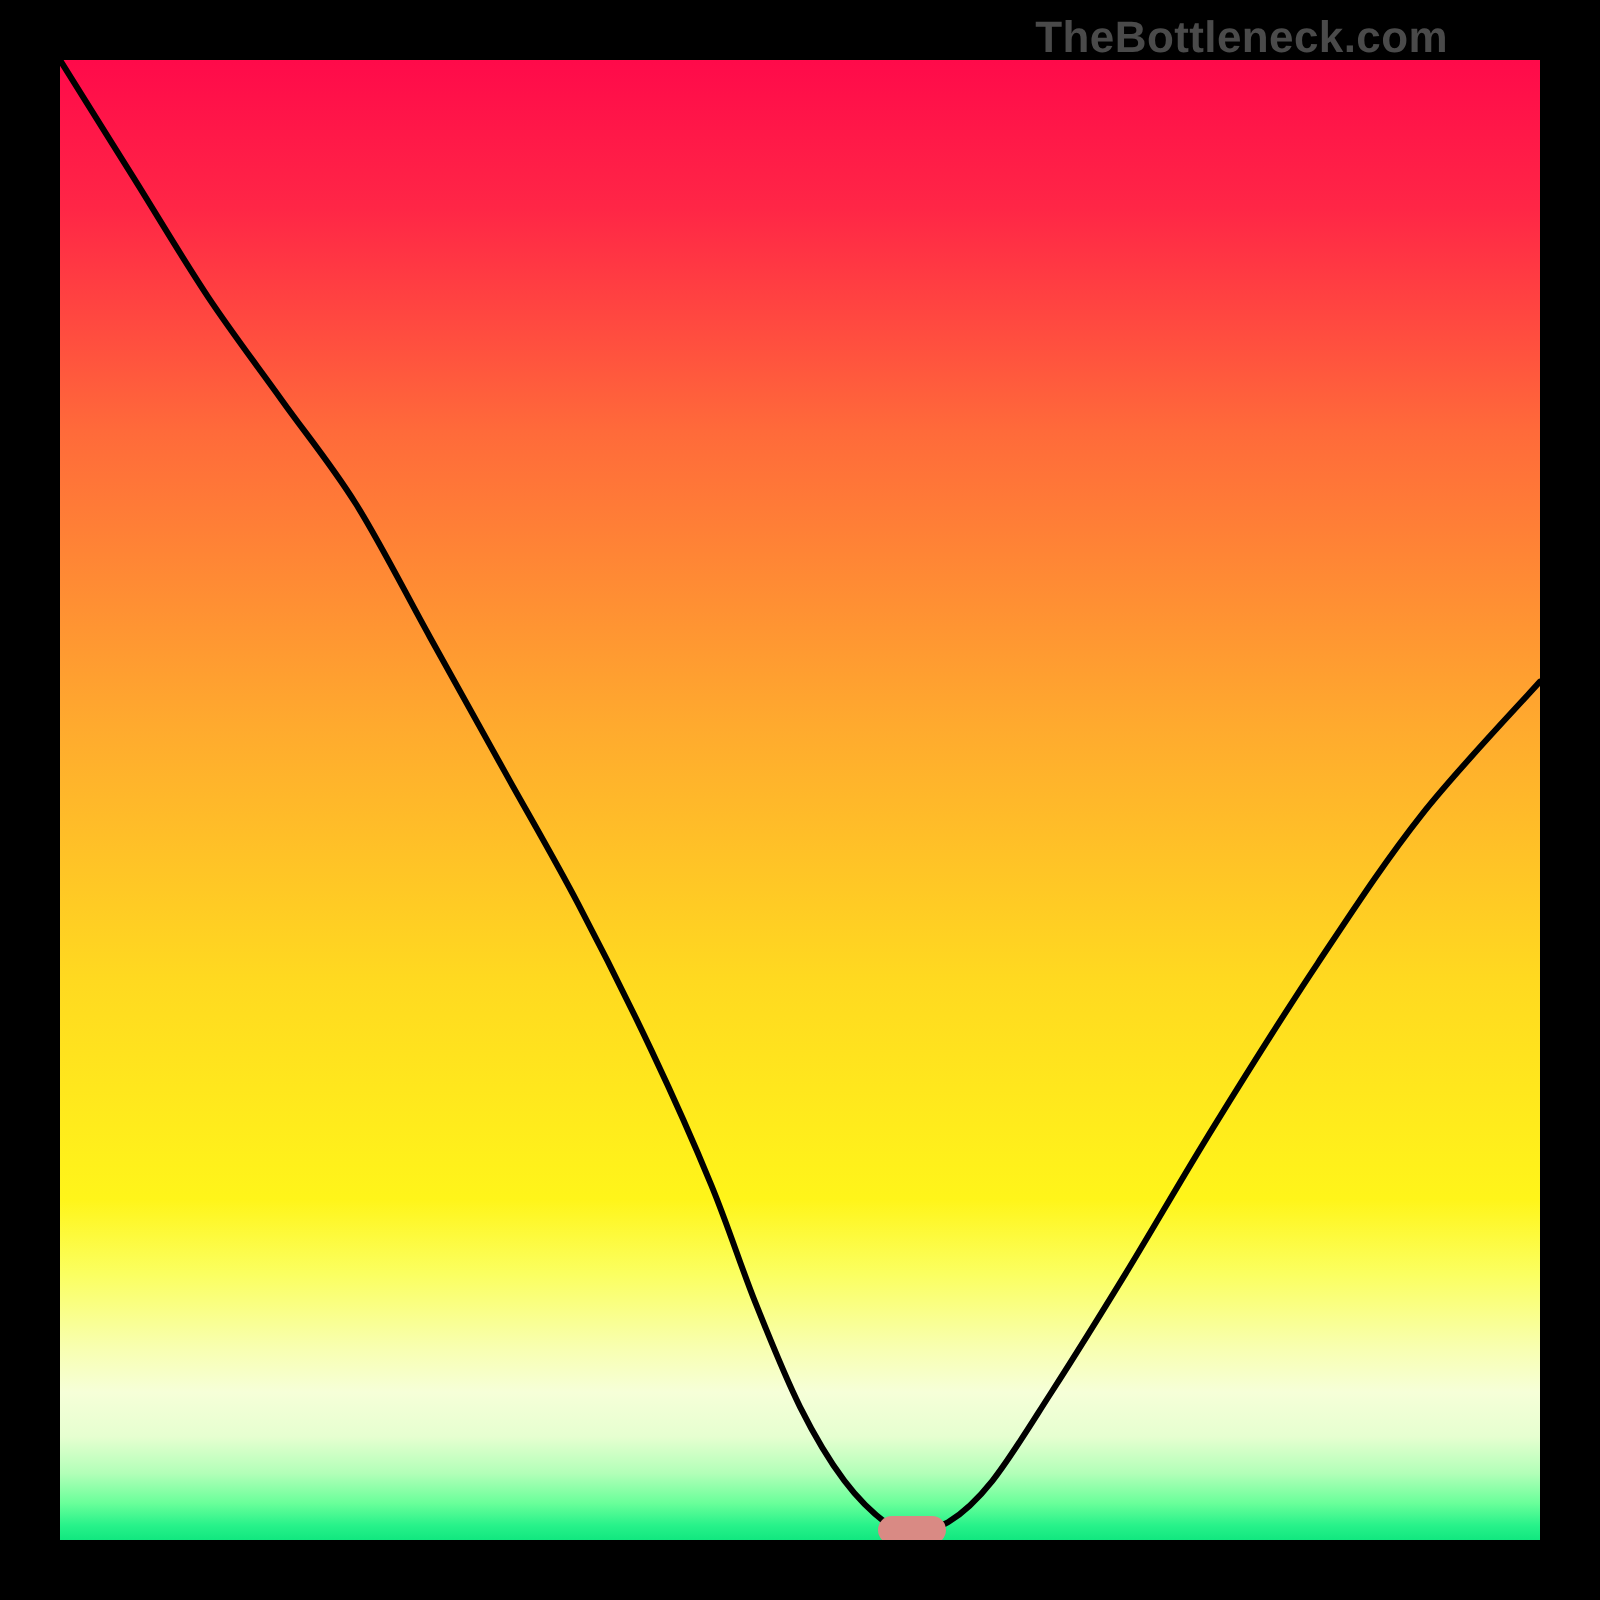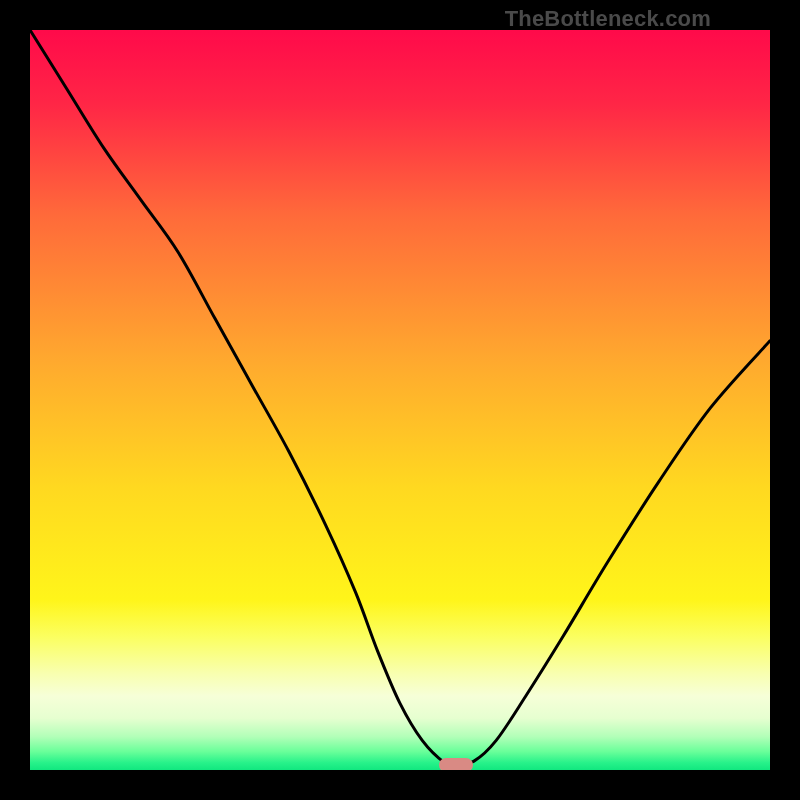--- a/index.html
+++ b/index.html
@@ -9,20 +9,21 @@
     height: 800px;
     background: #000;
     overflow: hidden;
     font-family: Arial, Helvetica, sans-serif;
   }
   .frame {
     position: relative;
     width: 723px;
     height: 800px;
     background: #000;
+    padding-left: 13px;
   }
   .attribution {
     position: absolute;
     top: 6px;
     right: 12px;
     color: #4a4a4a;
     font-size: 22px;
     font-weight: 600;
     letter-spacing: 0.2px;
   }

